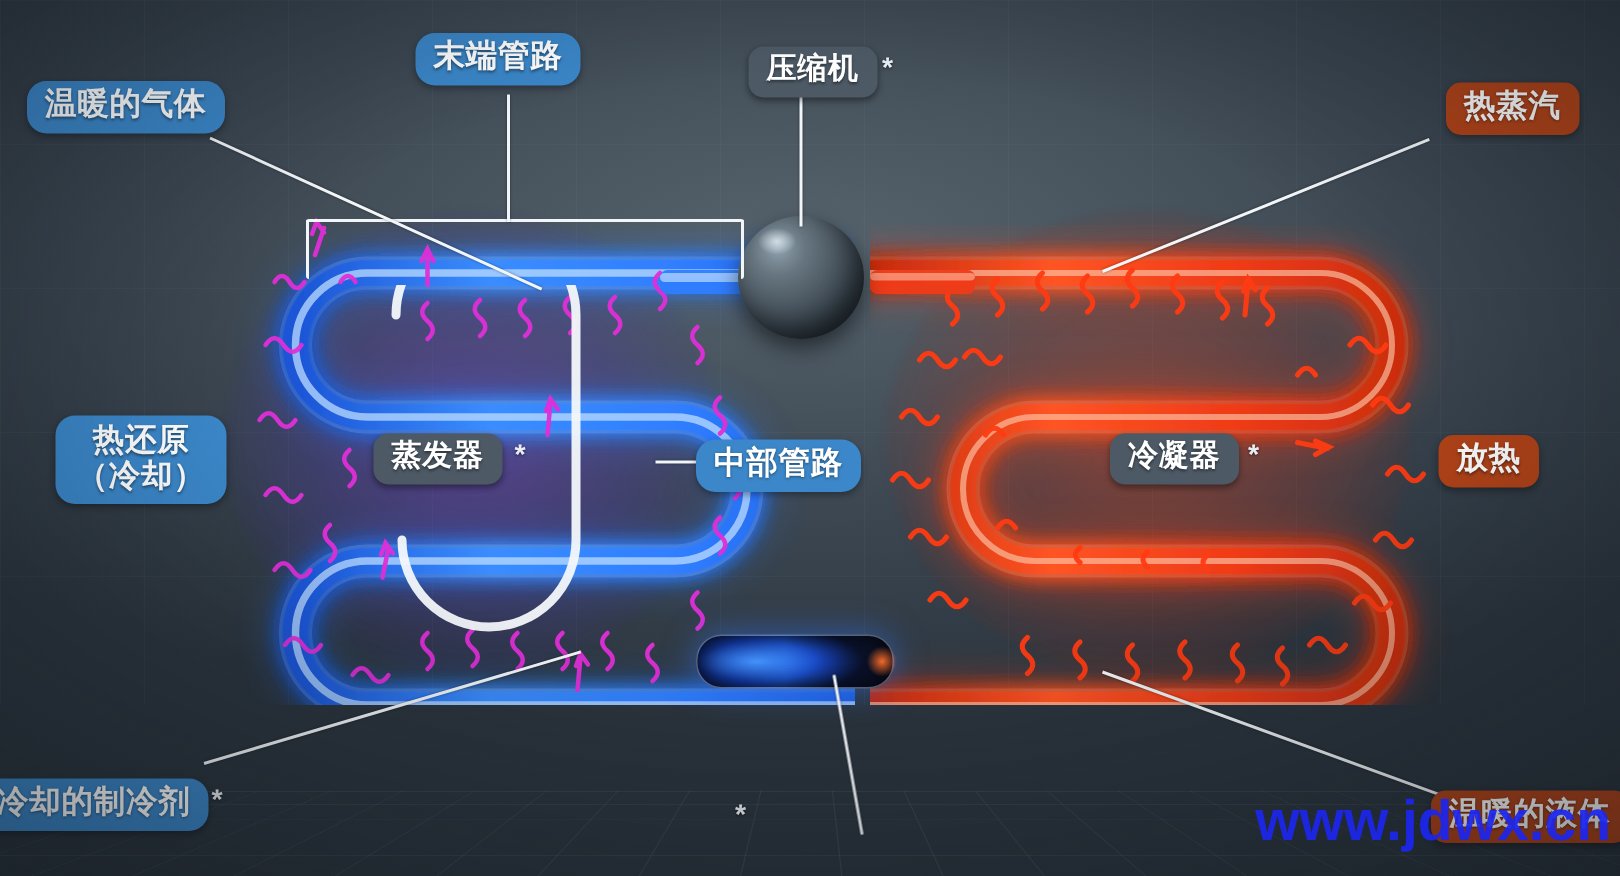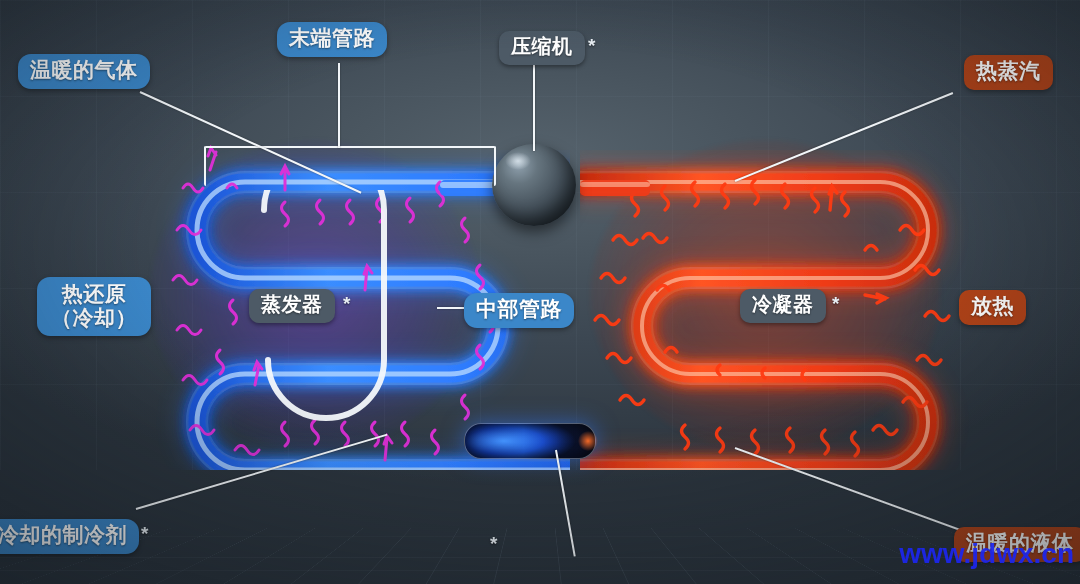--- a/index.html
+++ b/index.html
@@ -113,21 +113,21 @@
   .subtitle{
     position:absolute;left:0;right:0;bottom:6px;text-align:center;
     color:#ffffff;font-size:38px;font-weight:700;letter-spacing:1px;
     -webkit-text-stroke:3px #111418;
     paint-order:stroke fill;
     text-shadow:0 2px 3px rgba(0,0,0,.6);
   }
   
   .watermark{
     position:absolute;right:6px;bottom:14px;
-    color:#1c26ef;font-size:28px;font-weight:700;font-family:"Liberation Sans",sans-serif;
+    color:#1c26ef;font-size:38px;font-weight:700;font-family:"Liberation Sans",sans-serif;
     opacity:.92;letter-spacing:0px;text-align:center;
   }
 </style>
 </head>
 <body>
 
 <div id="stage">
 
   <div class="grid-back"></div>
   <div class="grid-floor"></div>

